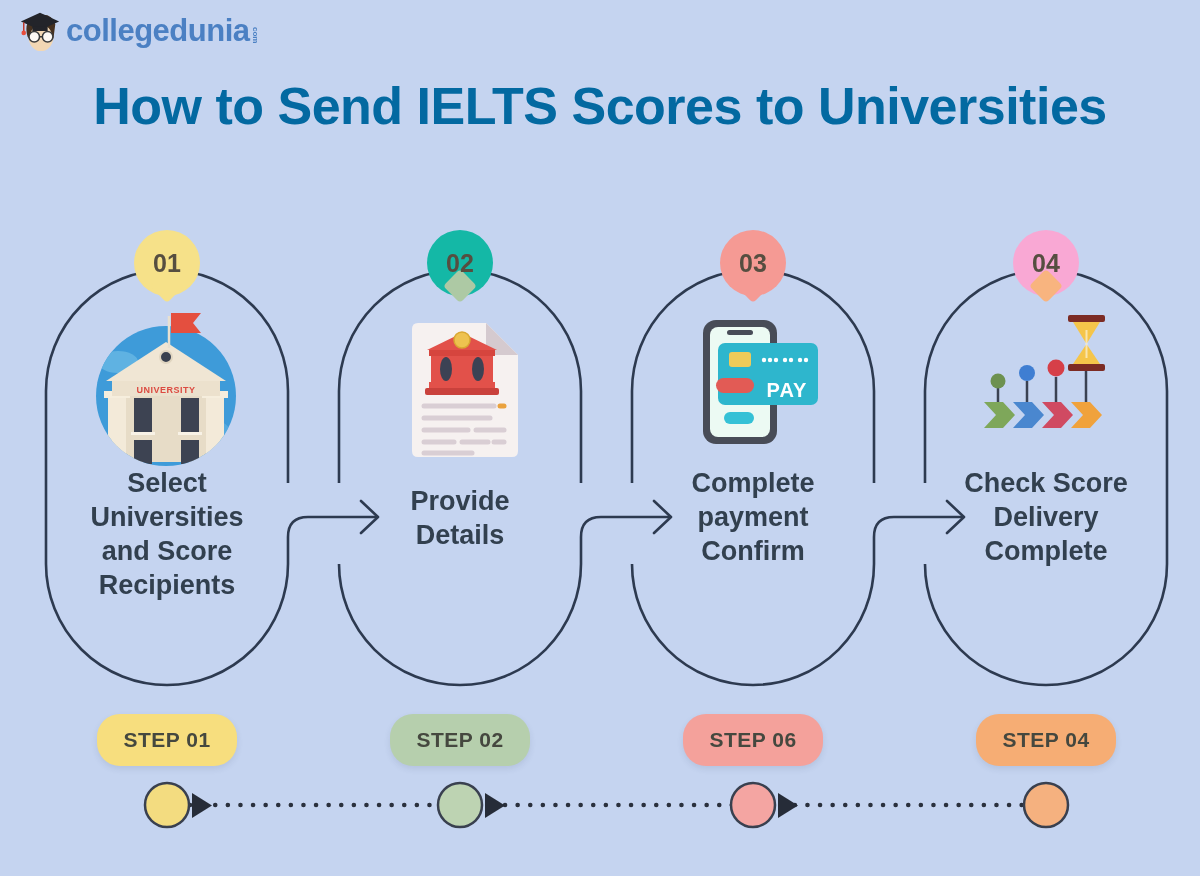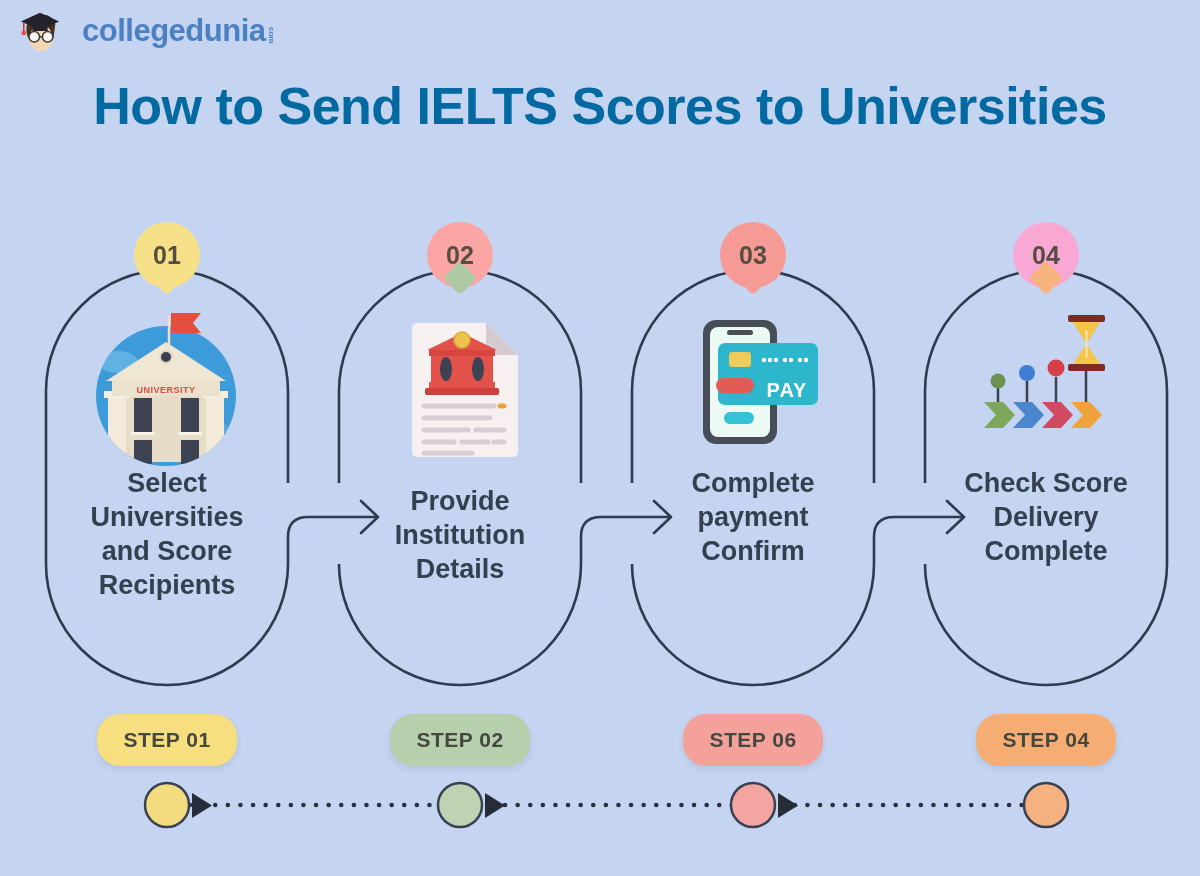--- a/index.html
+++ b/index.html
@@ -2,34 +2,34 @@
 <html><head>
 <meta charset="utf-8">
 <style>
   html,body{margin:0;padding:0;}
   #canvas{
     position:relative;width:1200px;height:876px;overflow:hidden;
     background:#c5d4f0;
     font-family:"Liberation Sans",sans-serif;
   }
   
-  .logo{position:absolute;left:18px;top:8px;display:flex;align-items:center;gap:20px;z-index:5;}
+  .logo{position:absolute;left:18px;top:8px;display:flex;align-items:center;gap:4px;z-index:5;}
   .brand{font-size:31px;font-weight:bold;color:#4b80c3;letter-spacing:-0.5px;display:flex;align-items:flex-end;}
   .tld{font-size:8px;font-weight:bold;color:#4b80c3;writing-mode:vertical-rl;letter-spacing:0;margin-left:2px;margin-bottom:6px;}
   .title{
     position:absolute;left:0;top:76px;width:100%;text-align:center;
     font-size:52px;font-weight:bold;color:#0369a1;letter-spacing:-0.5px;z-index:2;
   }
   
   #diagram{position:absolute;left:0;top:0;width:1200px;height:876px;z-index:1;}
   .capsule{fill:none;stroke:#2d3a50;stroke-width:2.6px;}
   .arrowhead{fill:none;stroke:#2d3a50;stroke-width:2.6px;stroke-linecap:round;stroke-linejoin:round;}
   .svgtext{font-family:"Liberation Sans",sans-serif;}
   
-  .balloon{position:absolute;top:222px;width:66px;height:66px;border-radius:50%;z-index:3;}
+  .balloon{position:absolute;top:230px;width:66px;height:66px;border-radius:50%;z-index:3;}
   .balloon .tail{position:absolute;left:21px;top:44px;width:24px;height:24px;border-radius:4px;transform:rotate(45deg);}
   .balloon .num{position:relative;z-index:2;display:flex;width:100%;height:66px;align-items:center;justify-content:center;
     font-size:25px;font-weight:bold;color:#564e40;}
   
   .step-label{position:absolute;width:242px;text-align:center;z-index:2;
     font-size:27px;font-weight:bold;color:#32404f;line-height:34px;}
   
   .pill{position:absolute;top:714px;width:140px;height:52px;border-radius:23px;z-index:2;
     display:flex;align-items:center;justify-content:center;
     font-size:21px;font-weight:bold;color:#45483f;letter-spacing:0.5px;
@@ -183,42 +183,41 @@
       <circle cx="460" cy="805" r="22" stroke="#39404f" stroke-width="2.5" fill="#bdd3b2"></circle>
       <circle cx="753" cy="805" r="22" stroke="#39404f" stroke-width="2.5" fill="#f4a5a2"></circle>
       <circle cx="1046" cy="805" r="22" stroke="#39404f" stroke-width="2.5" fill="#f5b17f"></circle>
     </g>
   </svg>
 
   <div class="balloon" style="left: 134px; background: rgb(246, 225, 137);">
     <div class="tail" style="background: rgb(246, 225, 137);"></div>
     <div class="num">01</div>
   </div>
-  <div class="balloon" style="left: 427px; background: #fca5a5;">
+  <div class="balloon" style="left: 427px; background: #14b8a6;">
     <div class="tail" style="background: rgb(173, 201, 164);"></div>
     <div class="num">02</div>
   </div>
   <div class="balloon" style="left: 720px; background: rgb(245, 154, 148);">
     <div class="tail" style="background: rgb(245, 154, 148);"></div>
     <div class="num">03</div>
   </div>
   <div class="balloon" style="left: 1013px; background: #f9a8d4;">
     <div class="tail" style="background: rgb(248, 180, 127);"></div>
     <div class="num">04</div>
   </div>
 
   <div class="step-label" style="left:46px;top:466px">
     <div>Select</div>
     <div>Universities</div>
     <div>and Score</div>
     <div>Recipients</div>
   </div>
   <div class="step-label" style="left:339px;top:484px">
     <div>Provide</div>
-    <div>Institution</div>
     <div>Details</div>
   </div>
   <div class="step-label" style="left:632px;top:466px">
     <div>Complete</div>
     <div>payment</div>
     <div>Confirm</div>
   </div>
   <div class="step-label" style="left:925px;top:466px">
     <div>Check Score</div>
     <div>Delivery</div>

